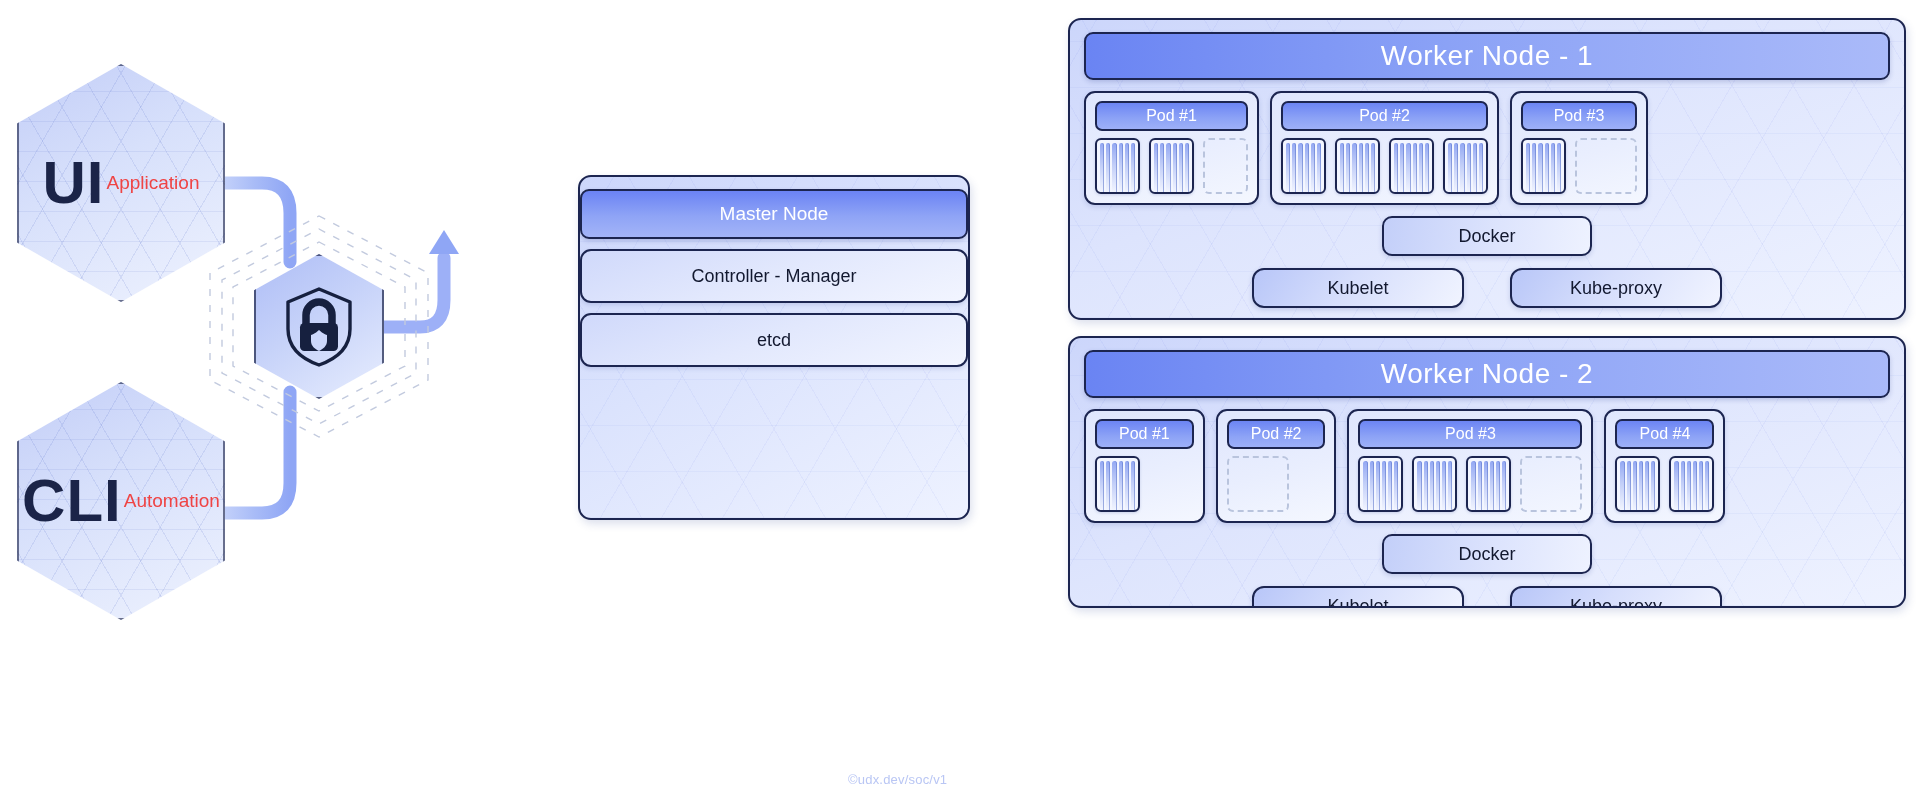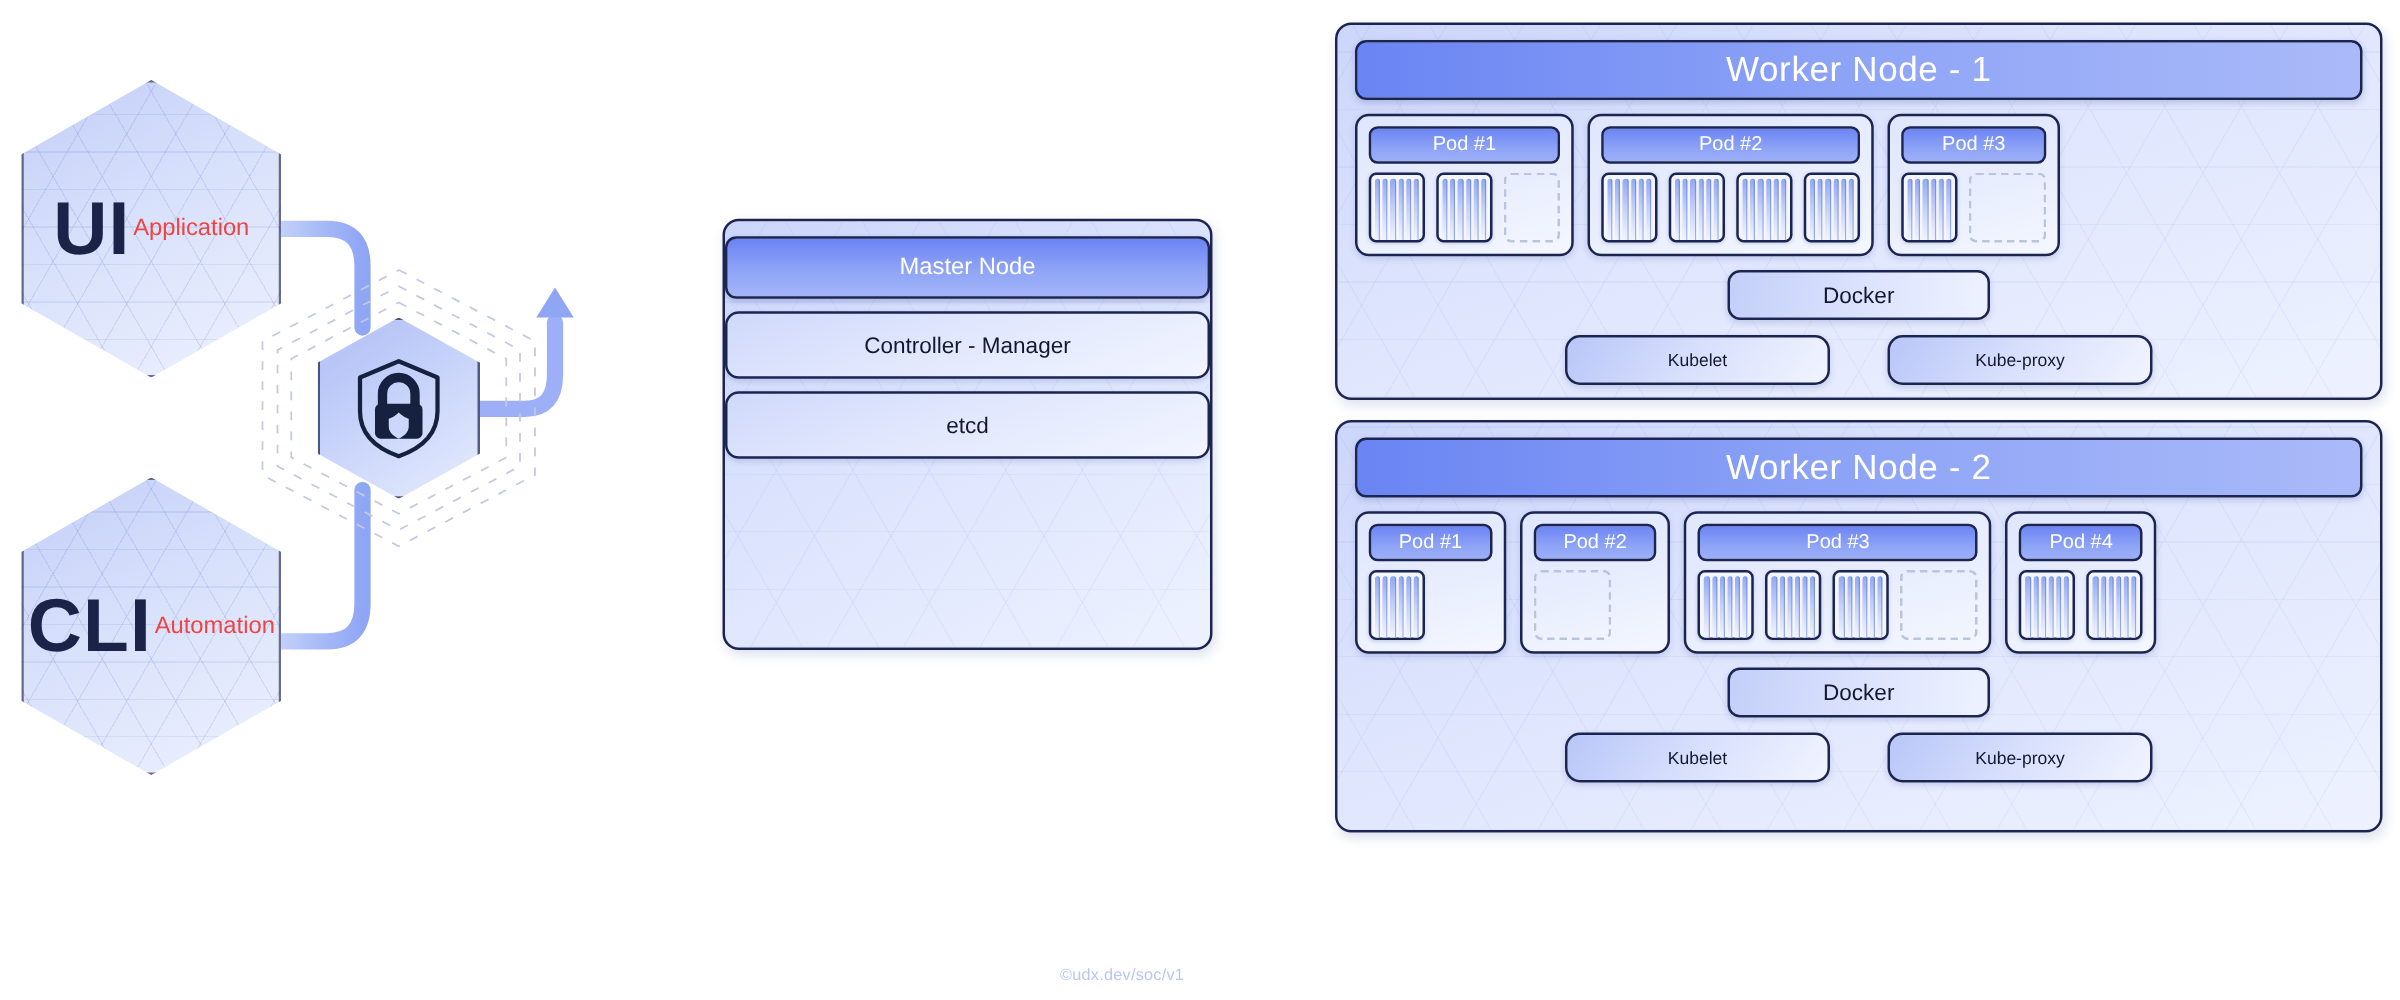--- a/index.html
+++ b/index.html
@@ -115,21 +115,21 @@
 
   
   .worker {
     position: absolute; left: 1068px; width: 838px;
     border: 2px solid #1c2550; border-radius: 13px;
     background: linear-gradient(160deg, #ccd6fb 0%, #dde4fd 40%, #eef2ff 100%);
     box-shadow: 2px 4px 9px rgba(50,70,150,.17);
     overflow: hidden;
   }
   #worker-1 { top: 18px;  height: 302px; }
-  #worker-2 { top: 336px; height: 330px; }
+  #worker-2 { top: 336px; height: 272px; }
 
   .worker-inner { position: relative; z-index: 2; padding: 12px 14px 0 14px; height: 100%; }
 
   .w-head {
     height: 48px; border: 2px solid #1c2550; border-radius: 9px;
     background: linear-gradient(90deg, #6a84f3 0%, #8ba2f6 45%, #aabaf9 100%);
     color: #ffffff; font-size: 28px; letter-spacing: .5px;
     display: flex; align-items: center; justify-content: center;
     box-shadow: 0 2px 5px rgba(40,60,140,.22);
   }
@@ -181,21 +181,21 @@
     background: linear-gradient(100deg, #c3cff9 0%, #dde4fd 55%, #eef2ff 100%);
     color: #12182f; font-size: 18px;
     display: flex; align-items: center; justify-content: center;
     box-shadow: 0 2px 5px rgba(40,60,140,.18);
   }
   .svc-row { display: flex; justify-content: center; gap: 46px; margin-top: 12px; }
   .svc {
     width: 212px; height: 40px;
     border: 2px solid #1c2550; border-radius: 12px;
     background: linear-gradient(125deg, #b8c6f8 0%, #d6deFC 45%, #f1f4ff 100%);
-    color: #12182f; font-size: 14px;
+    color: #12182f; font-size: 18px;
     display: flex; align-items: center; justify-content: center;
     box-shadow: 0 2px 5px rgba(40,60,140,.18);
   }
 
   
   #watermark {
     position: absolute; left: 848px; top: 772px;
     font-size: 13px; font-weight: 400; color: #b9c6f4; letter-spacing: .2px;
   }
 </style>

